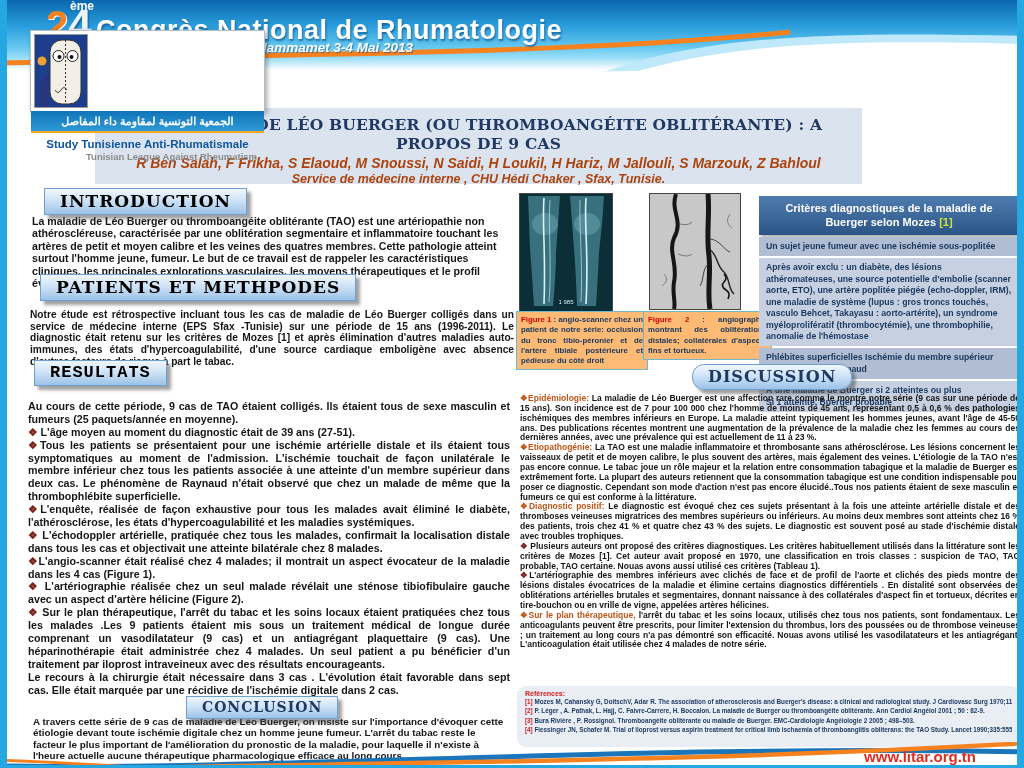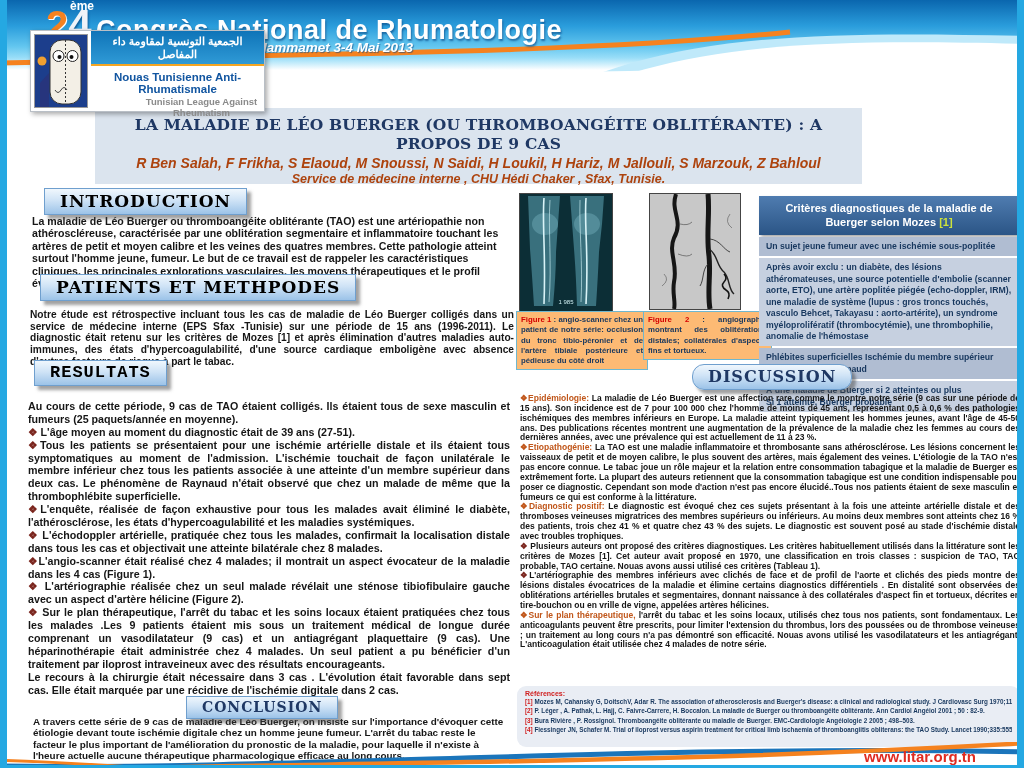--- a/index.html
+++ b/index.html
@@ -12,21 +12,21 @@
   .hdr-svg{position:absolute;top:0;left:0;z-index:1;}
   .congress{position:absolute;top:1px;left:46px;z-index:5;white-space:nowrap;}
   .congress .n2{font-size:40px;font-weight:bold;color:#f58220;text-shadow:1px 1px 0 #fff;}
   .congress .n4{font-size:42px;font-weight:bold;color:#eef3f8;text-shadow:1px 2px 2px #0d5d9a;}
   .congress .eme{position:absolute;top:-2px;left:24px;font-size:12px;font-weight:bold;color:#fff;}
   .congress .ctitle{font-size:27px;font-weight:bold;color:#fff;text-shadow:1px 2px 2px rgba(10,70,130,.65);
                     letter-spacing:.5px;}
   .hammamet{position:absolute;top:40px;left:257px;z-index:5;font-size:13.5px;font-weight:bold;
             font-style:italic;color:#fff;text-shadow:1px 1px 1px rgba(10,70,130,.6);}
   .league{position:absolute;top:30px;left:30px;width:233px;height:80px;background:#fff;z-index:6;
-          border:1px solid #b9bfc6;box-shadow:2px 2px 5px rgba(0,0,0,.35);display:flex;}
+          border:1px solid #b9bfc6;box-shadow:2px 2px 5px rgba(0,0,0,.35);display:flex;flex-direction:column;}
   .emblem{width:52px;height:72px;margin:3px;flex:none;border:1px solid #999;background:#fff;}
   .league-texts{flex:1;display:flex;flex-direction:column;min-width:0;}
   .league-ar{background:linear-gradient(180deg,#0f74b8,#2f9ad6);color:#fff;font-size:11px;font-weight:bold;
              text-align:center;padding:4px 2px 3px;border-bottom:2px solid #f5a623;}
   .league-fr{color:#1155a0;font-weight:bold;font-size:11.5px;text-align:center;margin-top:5px;}
   .league-en{color:#8a8a8a;font-weight:bold;font-size:9.5px;text-align:center;margin-top:1px;margin-left:48px;}
   
   .titlebox{position:absolute;top:108px;left:95px;width:767px;height:76px;background:#dbe4ee;z-index:4;
             text-align:center;}
   .ptitle{margin-top:7px;font-family:"DejaVu Serif",serif;font-weight:bold;font-size:15.5px;
@@ -118,21 +118,21 @@
       <rect x="15" y="5" width="31" height="64" rx="12" fill="#f3efe6" stroke="#333" stroke-width="1"></rect>
       <line x1="30.5" y1="5" x2="30.5" y2="69" stroke="#333" stroke-width="1" stroke-dasharray="2 2"></line>
       <circle cx="23.5" cy="21" r="5.5" fill="#fff" stroke="#222"></circle>
       <circle cx="37.5" cy="21" r="5.5" fill="#fff" stroke="#222"></circle>
       <circle cx="24.5" cy="22" r="2" fill="#111"></circle>
       <circle cx="36.5" cy="22" r="2" fill="#111"></circle>
       <path d="M20,55 q3,5 6,0 q3,-5 6,0" stroke="#444" stroke-width="1" fill="none"></path>
     </svg>
     <div class="league-texts">
       <div class="league-ar">الجمعية التونسية لمقاومة داء المفاصل</div>
-      <div class="league-fr">Nouas Tunisienne Anti-Rhumatismale</div>
+      <div class="league-fr">Study Tunisienne Anti-Rhumatismale</div>
       <div class="league-en">Tunisian League Against Rheumatism</div>
     </div>
   </div>
 
   <div class="titlebox">
     <div class="ptitle">LA MALADIE DE LÉO BUERGER (OU THROMBOANGÉITE OBLITÉRANTE) :  A PROPOS DE 9 CAS</div>
     <div class="pauthors">R Ben Salah, F Frikha, S Elaoud, M Snoussi, N Saidi,  H Loukil, H Hariz, M Jallouli, S Marzouk, Z Bahloul</div>
     <div class="paffil">Service de  médecine interne , CHU Hédi Chaker , Sfax, Tunisie.</div>
   </div>
 

